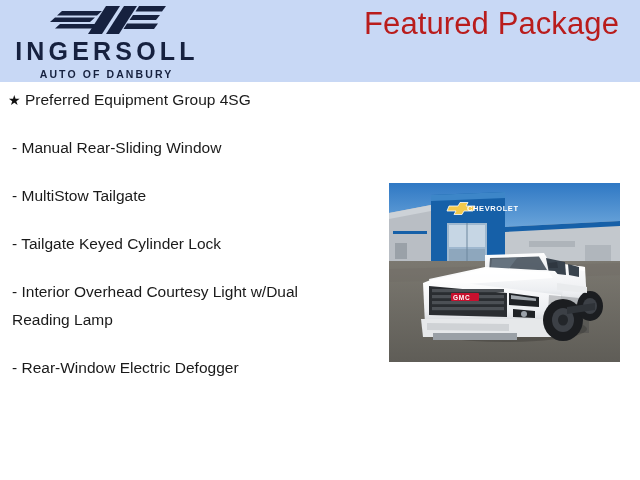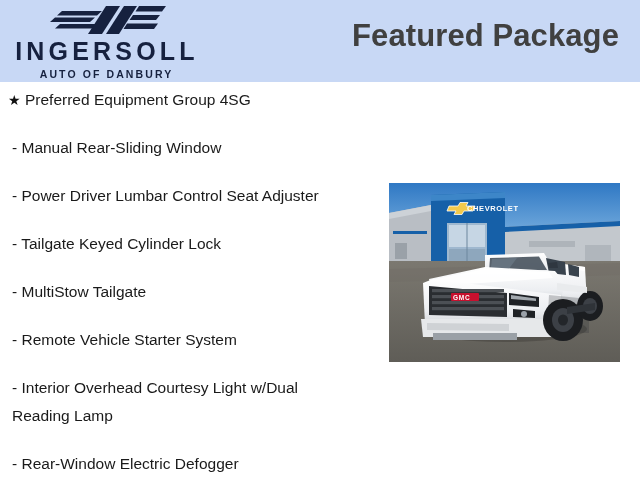--- a/index.html
+++ b/index.html
@@ -63,24 +63,24 @@
     line-height: 1;
     margin-top: 5px;
     padding-left: 3px;
     white-space: nowrap;
     text-align: center;
   }
 
   .header-title {
     position: absolute;
     right: 21px;
-    top: 18px;
+    top: 6px;
     font-size: 31px;
-    font-weight: bold;
-    color: #404040;
+    font-weight: normal;
+    color: #b91c1c;
     letter-spacing: 0.1px;
     white-space: nowrap;
   }
 
   
   .feature-list {
     position: absolute;
     left: 0;
     top: 86px;
     width: 350px;
@@ -155,24 +155,22 @@
     <span class="brand-name">INGERSOLL</span>
     <span class="brand-sub">AUTO OF DANBURY</span>
   </div>
 
   <div class="header-title">Featured Package</div>
 </div>
 
 <div class="feature-list">
     <div class="feature-row level-0"><span class="bullet-star">★</span><span>Preferred Equipment Group 4SG</span></div>
     <div class="feature-row level-1"><span>- Manual Rear-Sliding Window</span></div>
-    <div class="feature-row level-1"><span>- Power Driver Lumbar Control Seat Adjuster</span></div>
+    <div class="feature-row level-1"><span>- MultiStow Tailgate</span></div>
     <div class="feature-row level-1"><span>- Tailgate Keyed Cylinder Lock</span></div>
-    <div class="feature-row level-1"><span>- MultiStow Tailgate</span></div>
-    <div class="feature-row level-1"><span>- Remote Vehicle Starter System</span></div>
     <div class="feature-row level-1"><span>- Interior Overhead Courtesy Light w/Dual Reading Lamp</span></div>
     <div class="feature-row level-1"><span>- Rear-Window Electric Defogger</span></div>
   </div>
 
 <div class="vehicle-photo">
   <svg viewBox="0 0 231 179" xmlns="http://www.w3.org/2000/svg" aria-hidden="true">
     <defs>
       <linearGradient id="skyG" x1="0" y1="0" x2="0" y2="1">
         <stop offset="0%" stop-color="#2f78c4"></stop>
         <stop offset="100%" stop-color="#8fc0e8"></stop>

